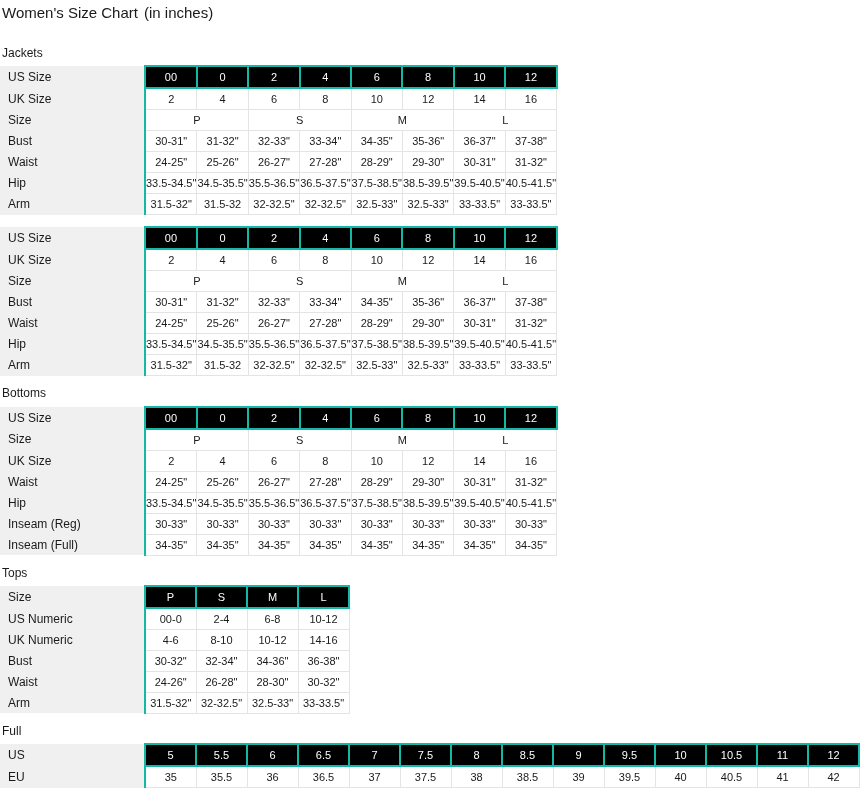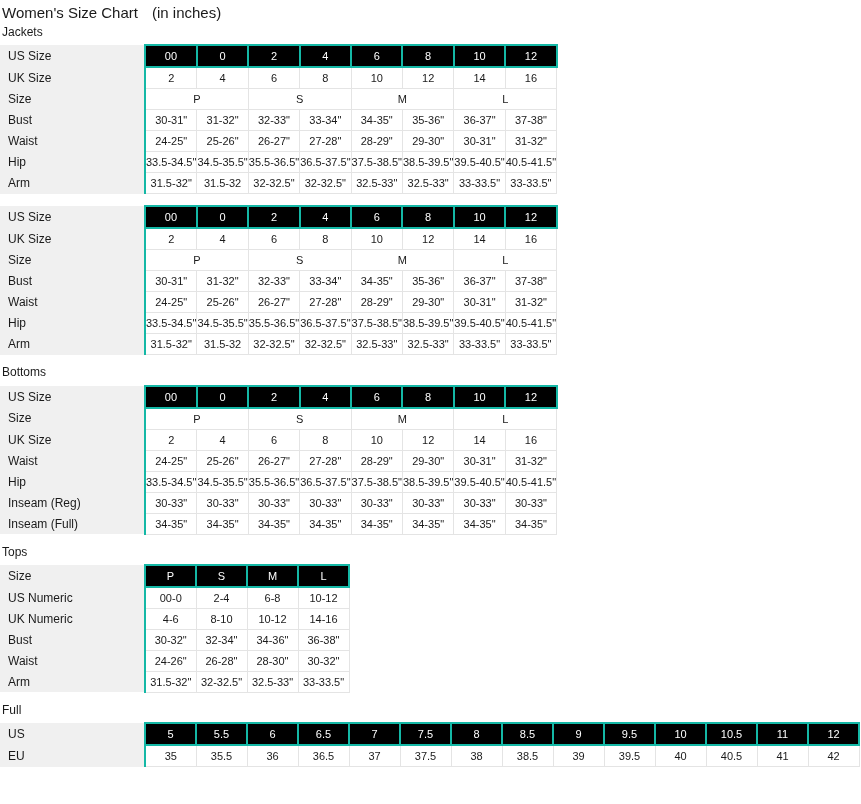--- a/index.html
+++ b/index.html
@@ -7,26 +7,26 @@
     width:861px;height:804px;overflow:hidden;
     background:var(--page-bg,#ffffff);
     color:var(--text,#1a1a1a);
     font-family:"Liberation Sans",sans-serif;
   }
   .page{width:861px;}
   .title{
     font-size:15px;font-weight:400;line-height:1.25;
     margin:4px 0 0 2px;color:var(--text,#1a1a1a);
   }
-  .title-suffix{margin-left:14px;text-align:right;}
+  .title-suffix{margin-left:6px;text-align:right;}
   .section-label{
     font-size:12px;line-height:1.2;
     margin:10px 0 5px 2px;
   }
-  .section:first-of-type .section-label{margin-top:2px;}
+  .section:first-of-type .section-label{margin-top:23px;}
   table.size-table{
     border-collapse:collapse;
     table-layout:fixed;
     border-spacing:0;
   }
   .size-table + .size-table{margin-top:11px;}
   td{
     height:21px;padding:0;box-sizing:border-box;
     font-size:11px;text-align:center;white-space:nowrap;
     line-height:20px;

